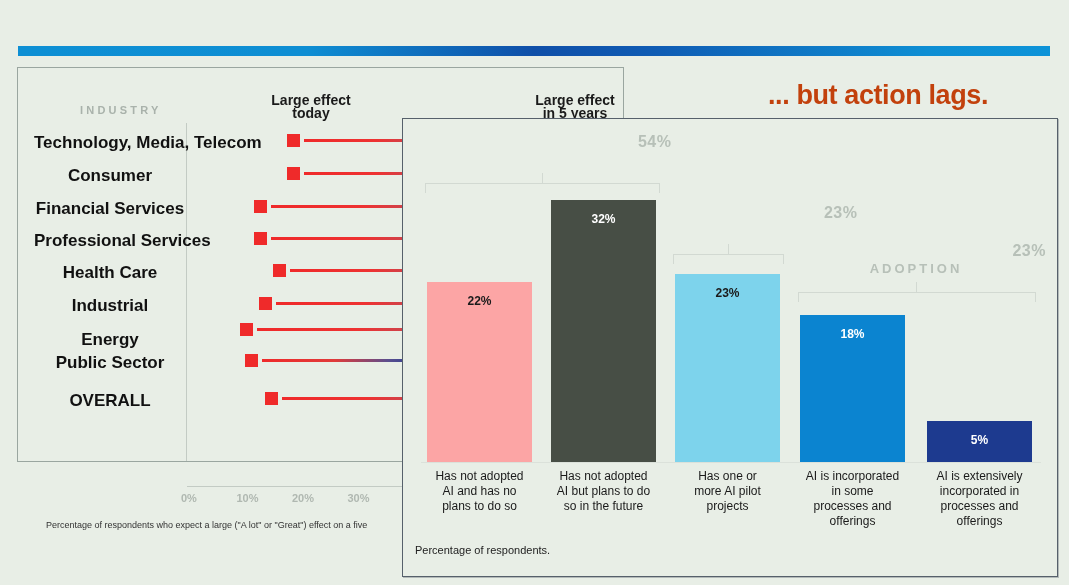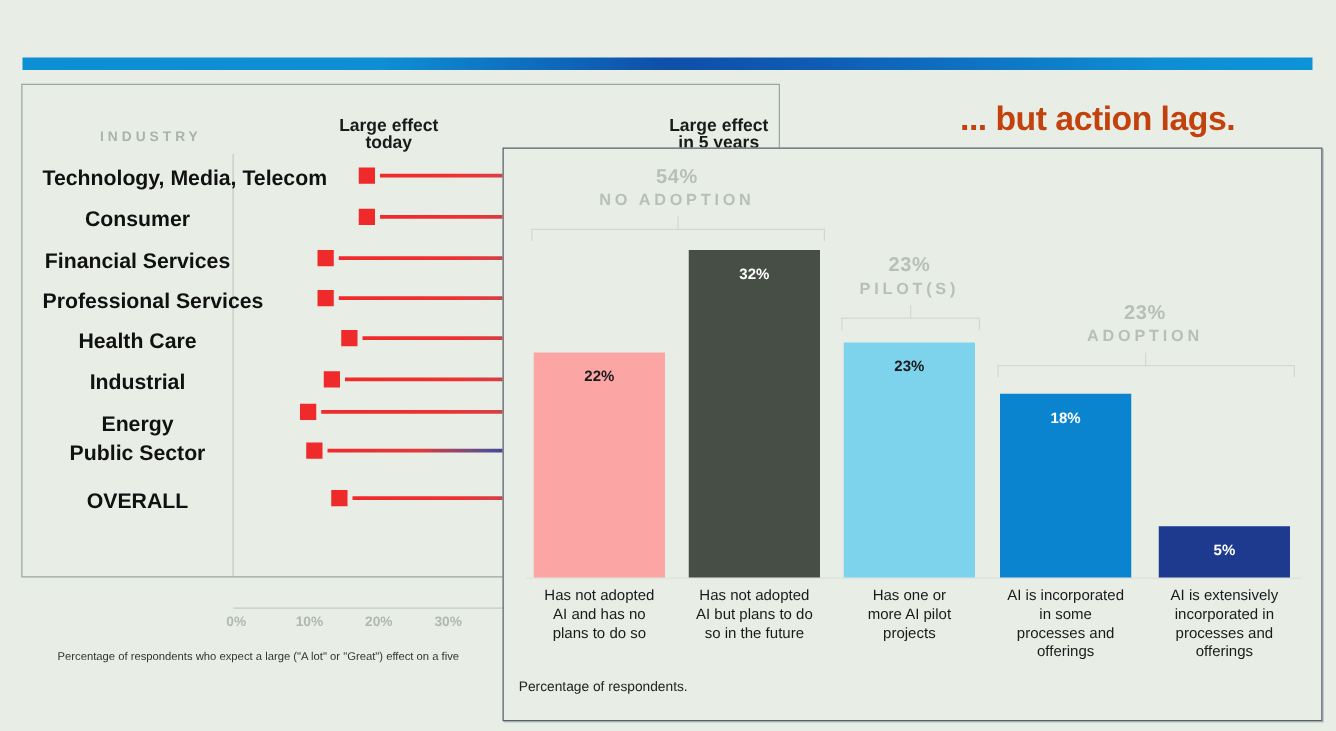--- a/index.html
+++ b/index.html
@@ -74,21 +74,21 @@
 
   
   #right-panel{
     position:absolute;left:402px;top:118px;width:656px;height:459px;
     background:#e8eee6;
     border:1px solid #56606b;
     box-sizing:border-box;
     box-shadow:1px 1px 0 rgba(80,90,100,.35);
   }
   .grp{position:absolute;text-align:center;color:#b7c0b8;}
-  .grp .pct{font-size:16px;font-weight:bold;letter-spacing:0.5px;}
+  .grp .pct{font-size:16px;font-weight:bold;letter-spacing:0.5px;text-align:right;}
   .grp .lbl{font-size:13px;font-weight:bold;letter-spacing:3px;margin-top:1px;}
 
   .bracket{position:absolute;border:1px solid #d2d9d2;border-bottom:none;height:9px;}
   .bracket-stem{position:absolute;width:1px;background:#d2d9d2;height:10px;}
 
   .bar{position:absolute;}
   .bar-val{
     position:absolute;width:100%;text-align:center;
     font-size:12px;font-weight:bold;top:12px;
   }
@@ -167,27 +167,25 @@
 
     <div class="footnote-left">Percentage of respondents who expect a large ("A lot" or "Great") effect on a five</div>
   </div>
 
   <div class="slide-title-2">... but action lags.</div>
 
   <div id="right-panel">
     <div id="groups">
         <div class="grp" style="left: 8.5px; top: 14px; width: 260px;">
           <div class="pct">54%</div>
-          <div class="lbl">NO ADOPTION</div>
         </div>
         <div class="bracket-stem" style="left: 138.5px; top: 54px;"></div>
         <div class="bracket" style="left: 22px; width: 233px; top: 64px;"></div>
         <div class="grp" style="left: 194.5px; top: 85px; width: 260px;">
           <div class="pct">23%</div>
-          <div class="lbl">PILOT(S)</div>
         </div>
         <div class="bracket-stem" style="left: 324.5px; top: 125px;"></div>
         <div class="bracket" style="left: 270px; width: 109px; top: 135px;"></div>
         <div class="grp" style="left: 383px; top: 123px; width: 260px;">
           <div class="pct">23%</div>
           <div class="lbl">ADOPTION</div>
         </div>
         <div class="bracket-stem" style="left: 513px; top: 163px;"></div>
         <div class="bracket" style="left: 395px; width: 236px; top: 173px;"></div>
       </div>

